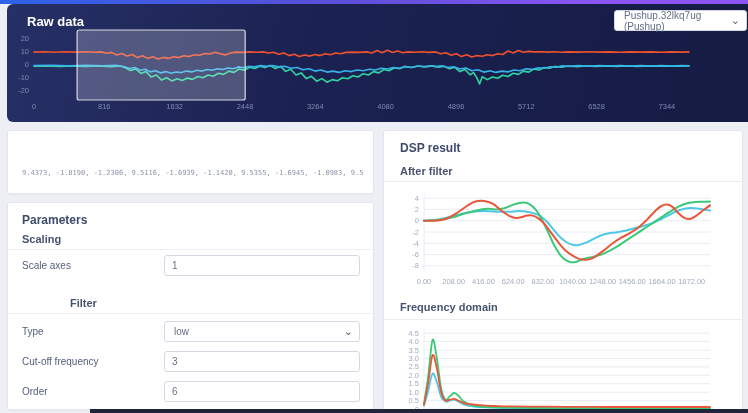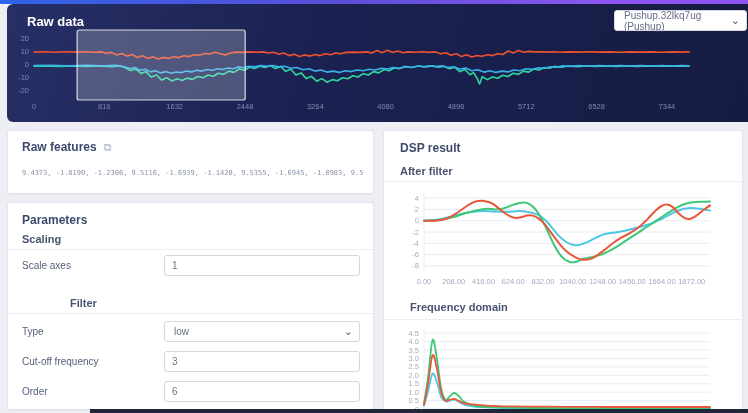--- a/index.html
+++ b/index.html
@@ -66,23 +66,20 @@
         <text x="579.6" y="81" text-anchor="middle" font-size="7.5" fill="#7f89b2">6528</text>
         <text x="649.9" y="81" text-anchor="middle" font-size="7.5" fill="#7f89b2">7344</text>
         <path d="M17.0 38.2L29.9 37.9L42.9 38.4L55.8 38.0L68.7 38.4L81.6 38.0L94.6 38.7L103.2 37.9L108.4 39.7L113.5 42.6L118.7 41.0L123.9 45.4L129.0 43.6L134.2 49.0L139.4 47.0L144.6 52.1L149.7 49.8L154.9 52.9L160.1 50.8L165.2 52.4L170.4 50.1L175.6 51.4L180.8 48.5L185.9 49.8L191.1 47.0L196.3 48.3L201.4 45.2L206.6 46.4L211.8 43.1L216.9 44.4L222.1 41.0L227.3 42.3L232.5 39.2L237.6 40.5L242.8 38.2L248.0 39.5L253.1 37.4L258.3 40.5L263.5 38.4L268.7 43.3L273.8 41.3L279.0 47.0L284.2 44.9L289.3 50.6L294.5 48.3L299.7 53.2L304.9 50.6L310.0 54.2L315.2 51.6L320.4 52.7L325.5 49.8L330.7 50.8L335.9 47.7L341.1 49.0L346.2 45.7L351.4 47.0L356.6 43.6L361.7 44.9L366.9 41.5L372.1 42.8L377.3 39.7L382.4 40.8L387.6 38.4L394.5 39.5L401.4 38.0L408.3 38.9L415.2 37.9L422.1 39.2L427.2 38.2L432.4 40.8L437.6 39.2L442.8 43.6L447.9 41.5L453.1 46.7L456.5 44.6L460.0 50.1L462.6 56.0L465.2 48.8L470.3 51.6L475.5 49.0L480.7 50.3L485.8 47.2L491.0 48.5L496.2 45.2L501.4 46.4L506.5 43.1L511.7 44.1L516.9 41.0L522.0 42.0L527.2 39.5L532.4 40.2L537.6 38.4L544.4 39.2L551.3 38.0L560.0 38.6L568.6 37.9L578.9 38.4L589.3 37.9L599.6 38.4L609.9 38.0L620.3 38.4L630.6 37.9L641.0 38.3L651.3 37.9L661.7 38.3L672.0 38.0" fill="none" stroke="#2fd6a0" stroke-width="1.6" stroke-linejoin="round" stroke-linecap="round"></path>
         <path d="M17.0 37.5L34.2 37.3L51.5 37.8L68.7 37.4L85.9 37.8L98.9 37.4L107.5 38.7L112.7 40.5L117.8 39.5L123.0 42.3L128.2 41.3L133.3 43.9L138.5 42.8L143.7 44.9L148.9 43.6L154.0 45.3L159.2 44.0L164.4 44.6L169.5 43.1L174.7 43.9L179.9 42.3L185.1 43.1L190.2 41.5L195.4 42.3L200.6 40.8L205.7 41.5L210.9 40.0L216.1 40.8L221.3 38.9L226.4 39.7L231.6 38.2L237.6 38.9L243.7 37.6L249.7 38.4L255.7 37.5L261.8 38.9L267.8 38.2L273.8 40.2L279.9 39.5L285.9 41.8L291.9 40.8L298.0 43.1L304.0 42.0L310.0 44.1L316.1 43.1L322.1 44.4L328.1 42.8L334.2 43.6L340.2 42.0L346.2 42.8L352.3 41.3L358.3 42.0L364.3 40.2L370.4 41.0L376.4 39.5L382.4 40.2L388.5 38.7L394.5 39.5L400.5 38.0L406.6 38.8L412.6 37.8L418.6 38.6L424.7 37.8L430.7 39.5L436.7 38.7L442.8 41.0L448.8 40.0L454.8 42.8L460.8 41.8L466.9 44.1L472.9 42.8L478.9 44.4L485.0 43.1L491.0 43.9L497.0 42.0L503.1 42.8L509.1 40.8L515.1 41.4L521.2 39.7L527.2 40.2L533.2 38.7L539.3 39.2L545.3 37.9L553.1 38.4L561.7 37.6L572.0 38.2L582.4 37.6L592.7 38.0L603.1 37.6L613.4 38.0L623.7 37.6L634.1 38.0L644.4 37.6L654.8 38.0L665.1 37.6L672.0 37.9" fill="none" stroke="#38b2e8" stroke-width="1.6" stroke-linejoin="round" stroke-linecap="round"></path>
         <path d="M17.0 24.1L27.3 23.8L37.7 24.2L48.0 23.8L58.4 24.1L68.7 23.8L77.3 24.2L84.2 23.9L89.4 25.2L94.6 24.4L99.7 27.0L104.9 25.5L110.1 28.1L115.3 26.5L120.4 29.6L125.6 27.8L130.8 30.4L135.9 28.8L141.1 30.9L146.3 29.4L151.4 30.4L156.6 28.8L161.8 29.6L167.0 27.8L172.1 28.6L177.3 26.8L182.5 27.3L187.6 25.5L192.8 26.0L198.0 24.3L203.2 25.7L208.3 26.9L213.5 25.0L218.7 24.1L225.6 24.4L232.5 23.9L239.4 24.3L246.2 23.9L251.4 25.0L256.6 24.2L261.8 26.3L266.9 25.0L272.1 27.6L277.3 26.3L282.4 28.6L287.6 27.0L292.8 28.1L298.0 26.5L303.1 27.6L308.3 25.7L313.5 26.8L318.6 25.0L323.8 25.7L329.0 24.4L335.9 24.1L342.8 24.4L349.7 23.9L354.8 25.0L360.0 22.6L365.2 24.7L370.4 22.2L375.5 24.4L380.7 23.0L385.9 24.7L391.0 23.9L397.9 24.3L404.8 23.8L411.7 24.4L418.6 23.9L423.8 25.7L429.0 24.7L434.1 27.3L439.3 25.7L444.5 28.6L449.6 26.8L454.8 29.1L460.0 27.6L465.2 28.3L470.3 26.8L475.5 27.6L480.7 25.7L485.8 26.5L491.0 23.0L496.2 25.0L501.4 22.6L506.5 24.2L511.7 23.4L516.9 23.9L523.8 23.7L530.7 24.1L537.6 23.8L544.4 24.2L551.3 23.9L561.7 24.1L572.0 23.8L582.4 24.1L592.7 23.9L603.1 24.2L613.4 23.9L623.7 24.1L634.1 23.9L644.4 24.2L654.8 23.9L665.1 24.1L672.0 23.9" fill="none" stroke="#f0512e" stroke-width="1.6" stroke-linejoin="round" stroke-linecap="round"></path>
         <rect x="60.1" y="2" width="168.1" height="70" rx="2" fill="rgba(255,255,255,0.22)" stroke="rgba(255,255,255,0.8)" stroke-width="1.2"></rect>
       </svg></div>
 </div>
 
 <div class="card" id="raw-features-card">
-  <div class="card-title" style="left:14px;top:9px;">
-    <span>Raw features</span><span class="copy-icon">⧉</span>
-  </div>
   <div id="raw-values">9.4373, -1.8190, -1.2306, 9.5116, -1.6939, -1.1420, 9.5355, -1.6945, -1.0983, 9.5618, -1.7789, -1.2791…</div>
 </div>
 
 <div class="card" id="params-card">
   <div class="card-title" style="left:14px;top:10px;">Parameters</div>
   <div class="sub-heading" style="left:14px;top:30px;">Scaling</div>
   <div class="divider" style="top:46px;"></div>
   <div class="field-label" style="top:57px;">Scale axes</div>
   <input class="text-input" style="top: 52px;" value="1">
   <div class="sub-heading" style="left:14px;top:94px;padding-left:48px;">Filter</div>
@@ -125,21 +122,21 @@
         <text x="145.0" y="97" text-anchor="middle" font-size="7.5" fill="#a3abc0">832.00</text>
         <text x="174.7" y="97" text-anchor="middle" font-size="7.5" fill="#a3abc0">1040.00</text>
         <text x="204.5" y="97" text-anchor="middle" font-size="7.5" fill="#a3abc0">1248.00</text>
         <text x="234.2" y="97" text-anchor="middle" font-size="7.5" fill="#a3abc0">1456.00</text>
         <text x="264.0" y="97" text-anchor="middle" font-size="7.5" fill="#a3abc0">1664.00</text>
         <text x="293.7" y="97" text-anchor="middle" font-size="7.5" fill="#a3abc0">1872.00</text>
         <path d="M26.0 33.7C28.4 33.5 35.5 33.3 40.3 32.6C45.1 31.8 49.8 30.3 54.6 29.2C59.4 28.0 65.1 26.6 68.9 25.8C72.7 25.0 74.6 24.7 77.5 24.4C80.3 24.1 83.2 24.1 86.1 24.1C88.9 24.1 91.8 24.3 94.6 24.4C97.5 24.5 100.4 24.6 103.2 24.7C106.1 24.7 108.9 24.7 111.8 24.7C114.7 24.6 117.5 24.1 120.4 24.1C123.2 24.1 126.1 24.2 129.0 24.7C131.8 25.1 135.2 26.1 137.5 26.9C139.9 27.8 141.4 28.4 143.3 29.7C145.2 31.1 147.1 32.8 149.0 34.8C150.9 36.8 152.8 39.3 154.7 41.6C156.6 43.9 158.5 46.4 160.4 48.4C162.3 50.4 164.2 52.1 166.1 53.5C168.0 54.9 170.0 56.1 171.9 56.9C173.8 57.7 175.7 58.2 177.6 58.3C179.5 58.4 181.4 58.0 183.3 57.4C185.2 56.9 187.1 56.0 189.0 55.2C190.9 54.3 192.8 53.3 194.7 52.3C196.6 51.4 198.6 50.4 200.5 49.5C202.4 48.7 204.3 47.8 206.2 47.3C208.1 46.7 209.5 46.5 211.9 46.1C214.3 45.8 217.6 45.5 220.5 45.0C223.3 44.5 226.2 44.0 229.1 43.3C231.9 42.6 234.8 41.8 237.6 41.0C240.5 40.3 243.4 39.6 246.2 38.8C249.1 37.9 251.9 37.1 254.8 36.0C257.7 34.8 260.5 33.4 263.4 32.0C266.2 30.6 269.1 28.9 272.0 27.5C274.8 26.1 277.7 24.6 280.5 23.5C283.4 22.5 286.3 21.6 289.1 21.3C292.0 20.9 295.1 21.1 297.7 21.3C300.3 21.4 302.5 22.0 304.8 22.4C307.2 22.8 310.8 23.3 312.0 23.5" fill="none" stroke="#4cc8e6" stroke-width="2" stroke-linejoin="round" stroke-linecap="round"></path>
         <path d="M26.0 33.7C28.4 33.6 35.5 33.7 40.3 33.1C45.1 32.6 49.8 31.5 54.6 30.3C59.4 29.1 64.1 27.1 68.9 25.8C73.7 24.5 79.6 23.1 83.2 22.4C86.8 21.7 88.0 21.8 90.4 21.8C92.7 21.8 94.9 22.5 97.5 22.4C100.1 22.3 103.2 22.0 106.1 21.3C108.9 20.5 112.3 18.7 114.7 17.9C117.0 17.0 118.5 16.6 120.4 16.2C122.3 15.8 124.2 15.4 126.1 15.6C128.0 15.8 129.9 16.2 131.8 17.3C133.7 18.4 135.6 20.0 137.5 22.4C139.4 24.7 141.4 28.0 143.3 31.4C145.2 34.8 147.1 38.8 149.0 42.7C150.9 46.7 152.8 51.4 154.7 55.2C156.6 58.9 158.5 62.5 160.4 65.3C162.3 68.2 164.2 70.5 166.1 72.1C168.0 73.7 170.0 74.5 171.9 75.0C173.8 75.4 175.7 75.3 177.6 75.0C179.5 74.6 181.4 73.4 183.3 72.7C185.2 72.0 187.1 71.5 189.0 71.0C190.9 70.5 192.4 70.4 194.7 69.9C197.1 69.3 200.5 68.6 203.3 67.6C206.2 66.6 209.0 65.2 211.9 63.7C214.8 62.1 217.6 60.4 220.5 58.6C223.3 56.8 226.2 54.8 229.1 52.9C231.9 51.0 234.8 49.1 237.6 47.3C240.5 45.4 243.4 43.5 246.2 41.6C249.1 39.7 251.9 37.8 254.8 36.0C257.7 34.1 260.5 32.2 263.4 30.3C266.2 28.4 269.1 26.4 272.0 24.7C274.8 22.9 277.7 21.0 280.5 19.6C283.4 18.2 286.3 16.9 289.1 16.2C292.0 15.4 295.1 15.3 297.7 15.0C300.3 14.8 302.5 14.9 304.8 14.8C307.2 14.7 310.8 14.5 312.0 14.5" fill="none" stroke="#3cc878" stroke-width="2" stroke-linejoin="round" stroke-linecap="round"></path>
         <path d="M26.0 33.7C27.9 33.7 33.9 34.0 37.4 33.7C41.0 33.4 44.1 33.1 47.5 32.0C50.8 30.9 53.9 29.1 57.5 26.9C61.0 24.7 65.6 21.1 68.9 19.0C72.2 16.9 74.6 15.3 77.5 14.5C80.3 13.6 83.2 13.5 86.1 13.9C88.9 14.3 91.8 15.1 94.6 16.7C97.5 18.3 100.4 21.4 103.2 23.5C106.1 25.6 109.4 27.9 111.8 29.2C114.2 30.4 115.6 30.7 117.5 30.9C119.4 31.1 121.3 30.7 123.2 30.3C125.1 29.9 127.1 28.9 129.0 28.6C130.9 28.3 132.8 28.1 134.7 28.6C136.6 29.1 138.5 30.1 140.4 31.4C142.3 32.8 144.2 34.4 146.1 36.5C148.0 38.6 149.9 41.3 151.8 43.9C153.7 46.4 155.7 49.2 157.6 51.8C159.5 54.3 161.4 57.0 163.3 59.1C165.2 61.3 167.1 63.2 169.0 64.8C170.9 66.4 172.8 67.6 174.7 68.7C176.6 69.9 178.5 70.9 180.4 71.6C182.3 72.2 184.3 72.6 186.2 72.7C188.1 72.8 190.0 72.7 191.9 72.1C193.8 71.6 195.2 70.8 197.6 69.3C200.0 67.8 203.3 65.3 206.2 63.1C209.0 60.9 211.9 58.4 214.8 56.3C217.6 54.2 220.5 52.3 223.3 50.7C226.2 49.0 229.1 47.8 231.9 46.1C234.8 44.4 237.6 42.7 240.5 40.5C243.4 38.2 246.2 35.4 249.1 32.6C251.9 29.7 255.3 25.8 257.7 23.5C260.0 21.3 261.5 20.0 263.4 19.0C265.3 18.0 267.2 17.4 269.1 17.6C271.0 17.8 272.9 18.7 274.8 20.1C276.7 21.6 278.6 24.6 280.5 26.3C282.4 28.1 284.4 29.9 286.3 30.9C288.2 31.8 290.1 32.3 292.0 32.0C293.9 31.7 295.6 30.6 297.7 29.2C299.8 27.8 302.5 25.3 304.8 23.5C307.2 21.7 310.8 19.3 312.0 18.4" fill="none" stroke="#e8573a" stroke-width="2" stroke-linejoin="round" stroke-linecap="round"></path>
       </svg></div>
-  <div class="sub-heading" style="left:16px;top:170px;margin-left:10px;">Frequency domain</div>
+  <div class="sub-heading" style="left:16px;top:170px;">Frequency domain</div>
   <div class="divider" style="top:188px;"></div>
   <div class="chart" id="freq-chart" style="left:14px;top:192px;width:330px;height:90px;"><svg width="330" height="90" xmlns="http://www.w3.org/2000/svg">
         <line x1="26" x2="312" y1="10.2" y2="10.2" stroke="#e9ecf3" stroke-width="1"></line>
         <text x="21" y="12.7" text-anchor="end" font-size="7.5" fill="#a3abc0">4.5</text>
         <line x1="26" x2="312" y1="18.6" y2="18.6" stroke="#e9ecf3" stroke-width="1"></line>
         <text x="21" y="21.1" text-anchor="end" font-size="7.5" fill="#a3abc0">4.0</text>
         <line x1="26" x2="312" y1="27.1" y2="27.1" stroke="#e9ecf3" stroke-width="1"></line>
         <text x="21" y="29.6" text-anchor="end" font-size="7.5" fill="#a3abc0">3.5</text>
         <line x1="26" x2="312" y1="35.5" y2="35.5" stroke="#e9ecf3" stroke-width="1"></line>
         <text x="21" y="38.0" text-anchor="end" font-size="7.5" fill="#a3abc0">3.0</text>

